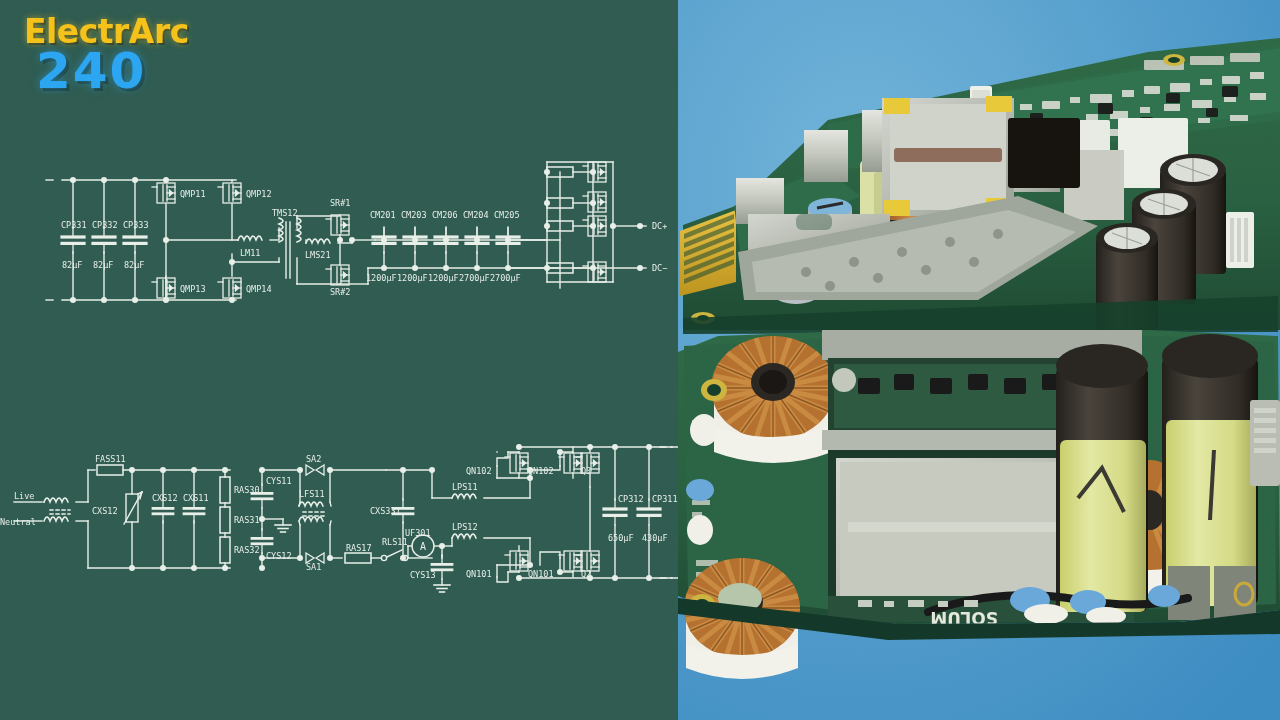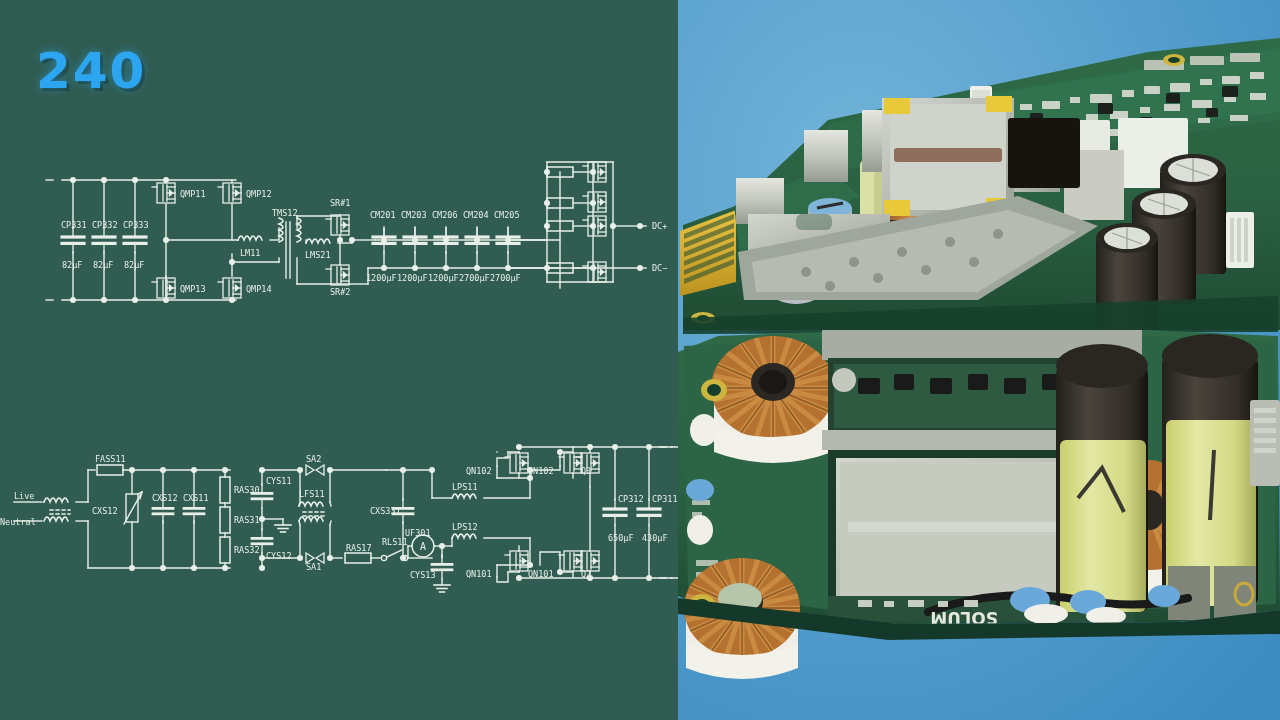--- a/index.html
+++ b/index.html
@@ -465,20 +465,21 @@
         <text x="581" y="474">Q3</text>
         <text x="581" y="577">Q2</text>
         <text x="618" y="502">CP312</text>
         <text x="652" y="502">CP311</text>
         <text x="608" y="541">650µF</text>
         <text x="642" y="541">430µF</text>
       </g>
     </svg>
 
     <div id="logo">
+      <div class="l1">ElectrArc</div>
       <div class="l2">240</div>
     </div>
   </div>
 
   <div id="photo-panel">
     <svg id="photo-svg" viewBox="0 0 602 720">
       <defs>
         <linearGradient id="pcbG" x1="0" y1="0" x2="0" y2="1">
           <stop offset="0" stop-color="#2f6a46"></stop>
             <stop offset=".55" stop-color="#2a6142"></stop>

